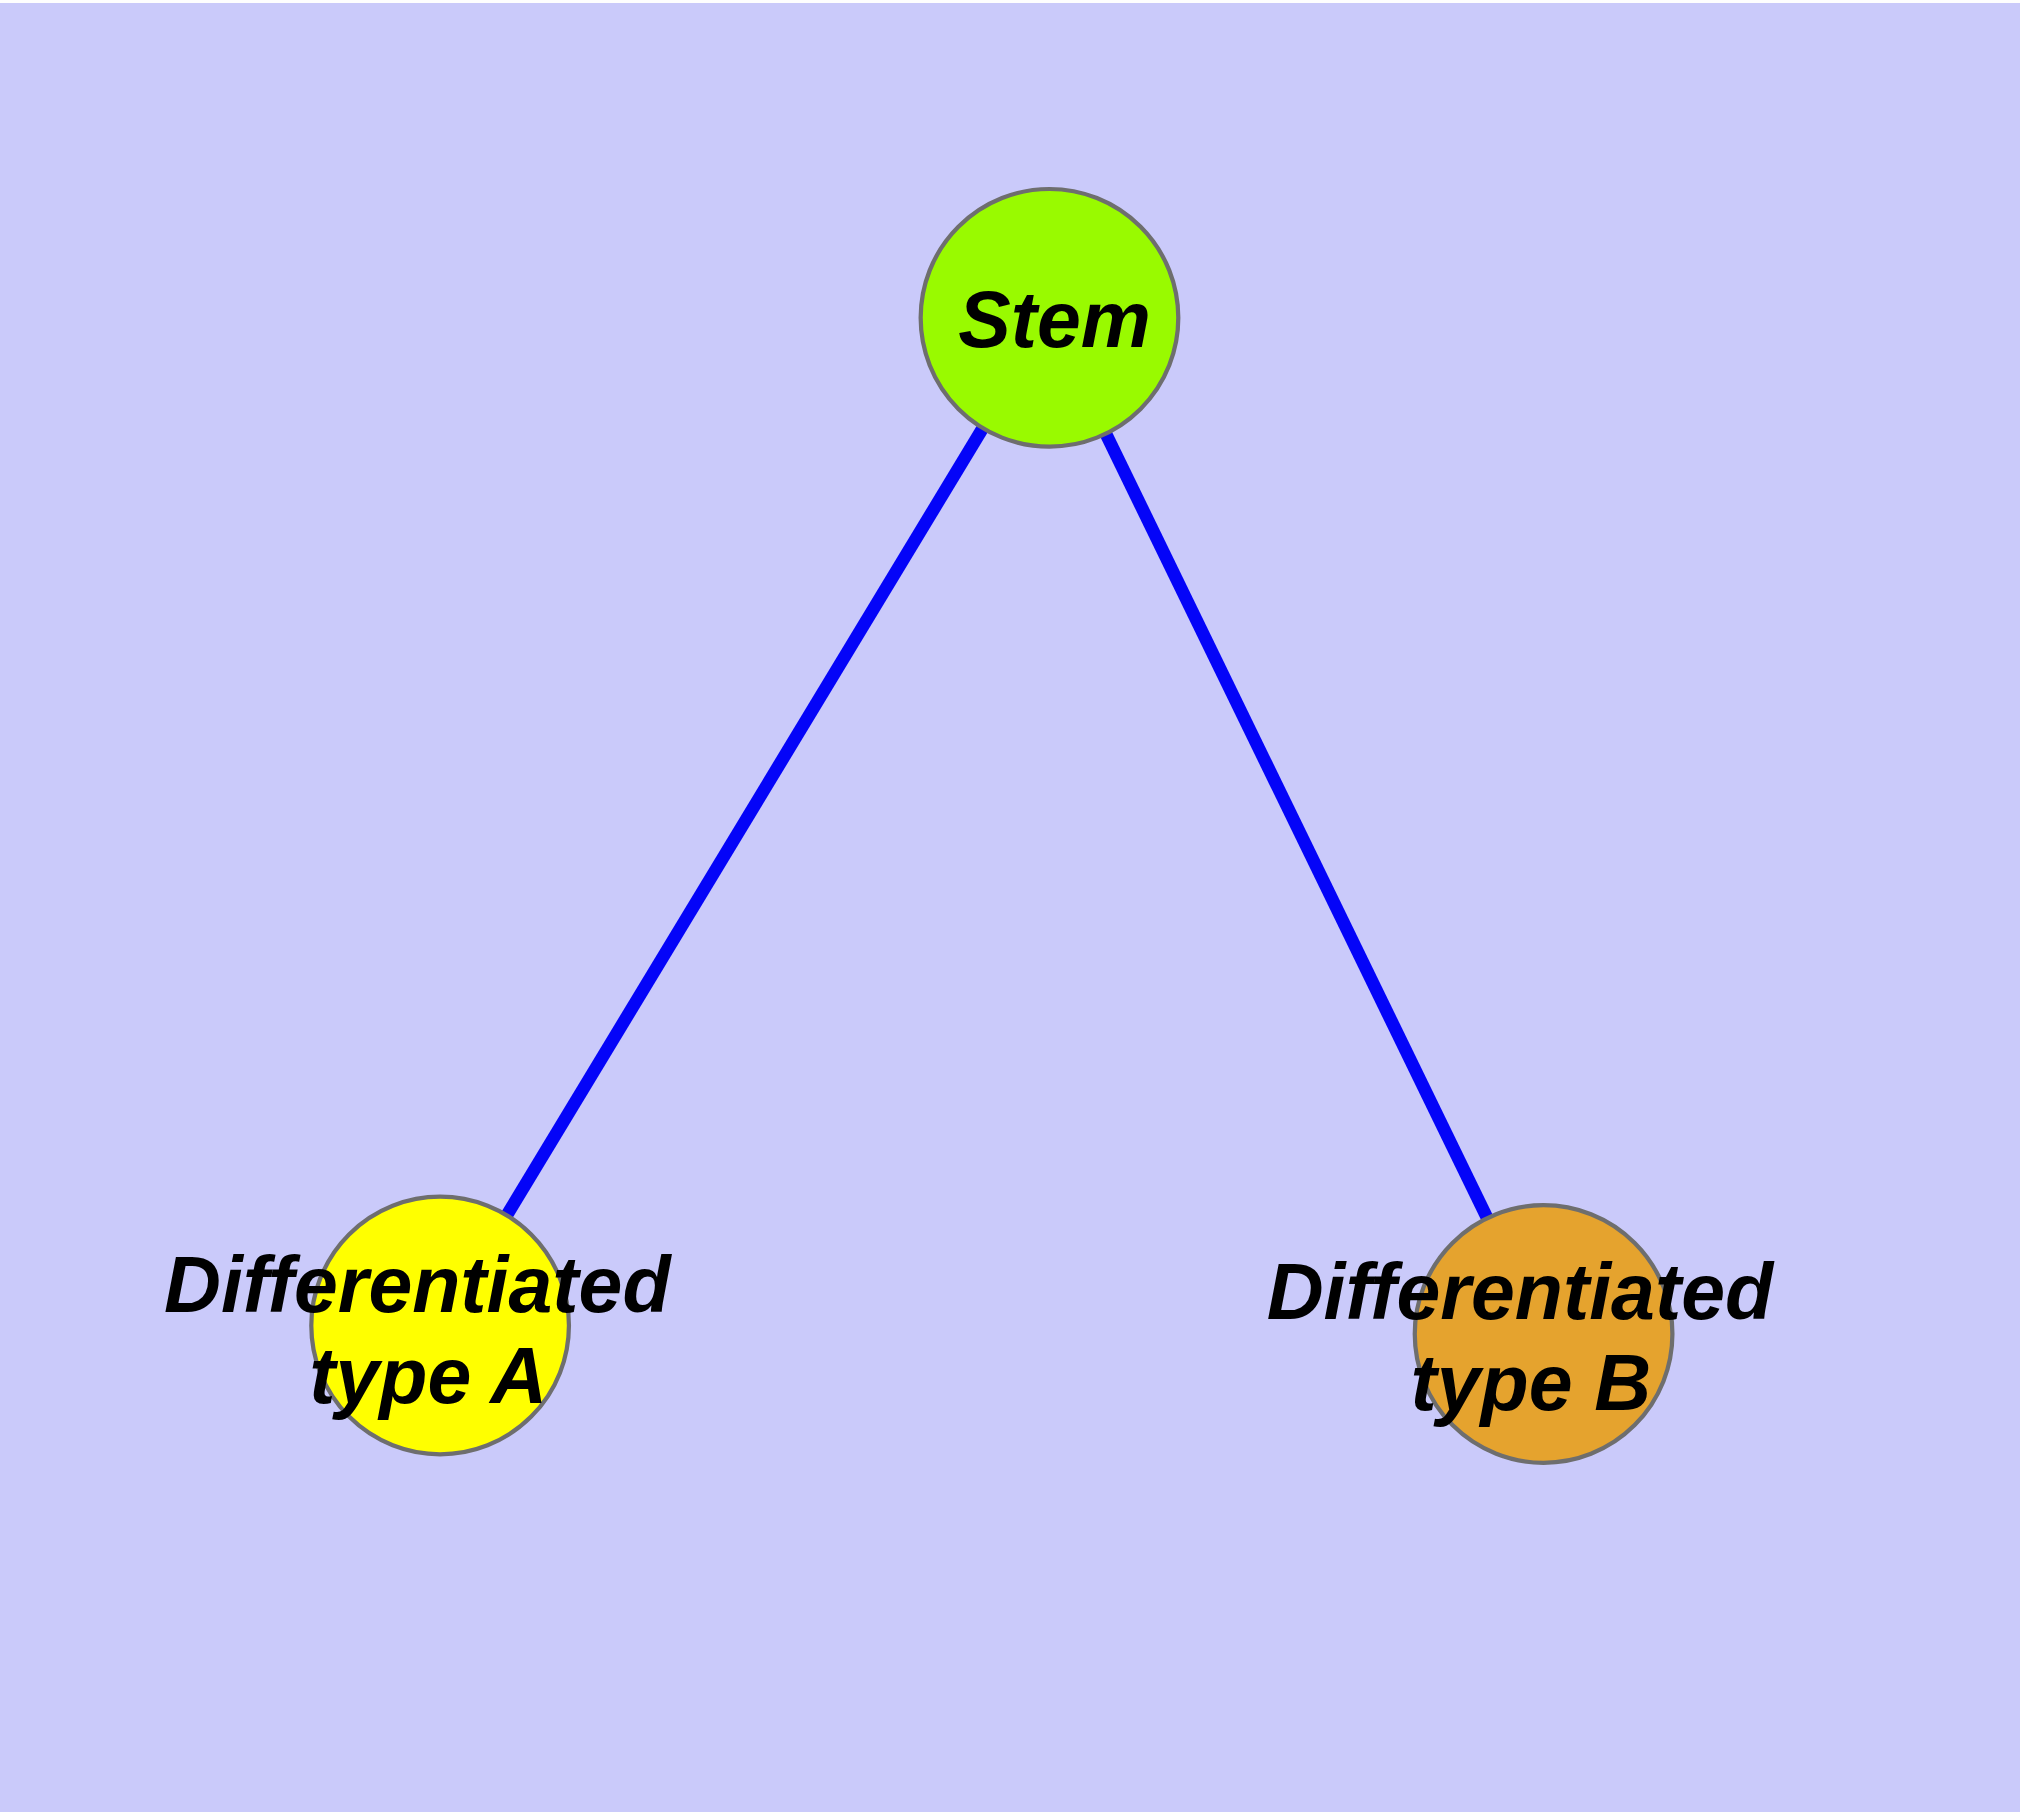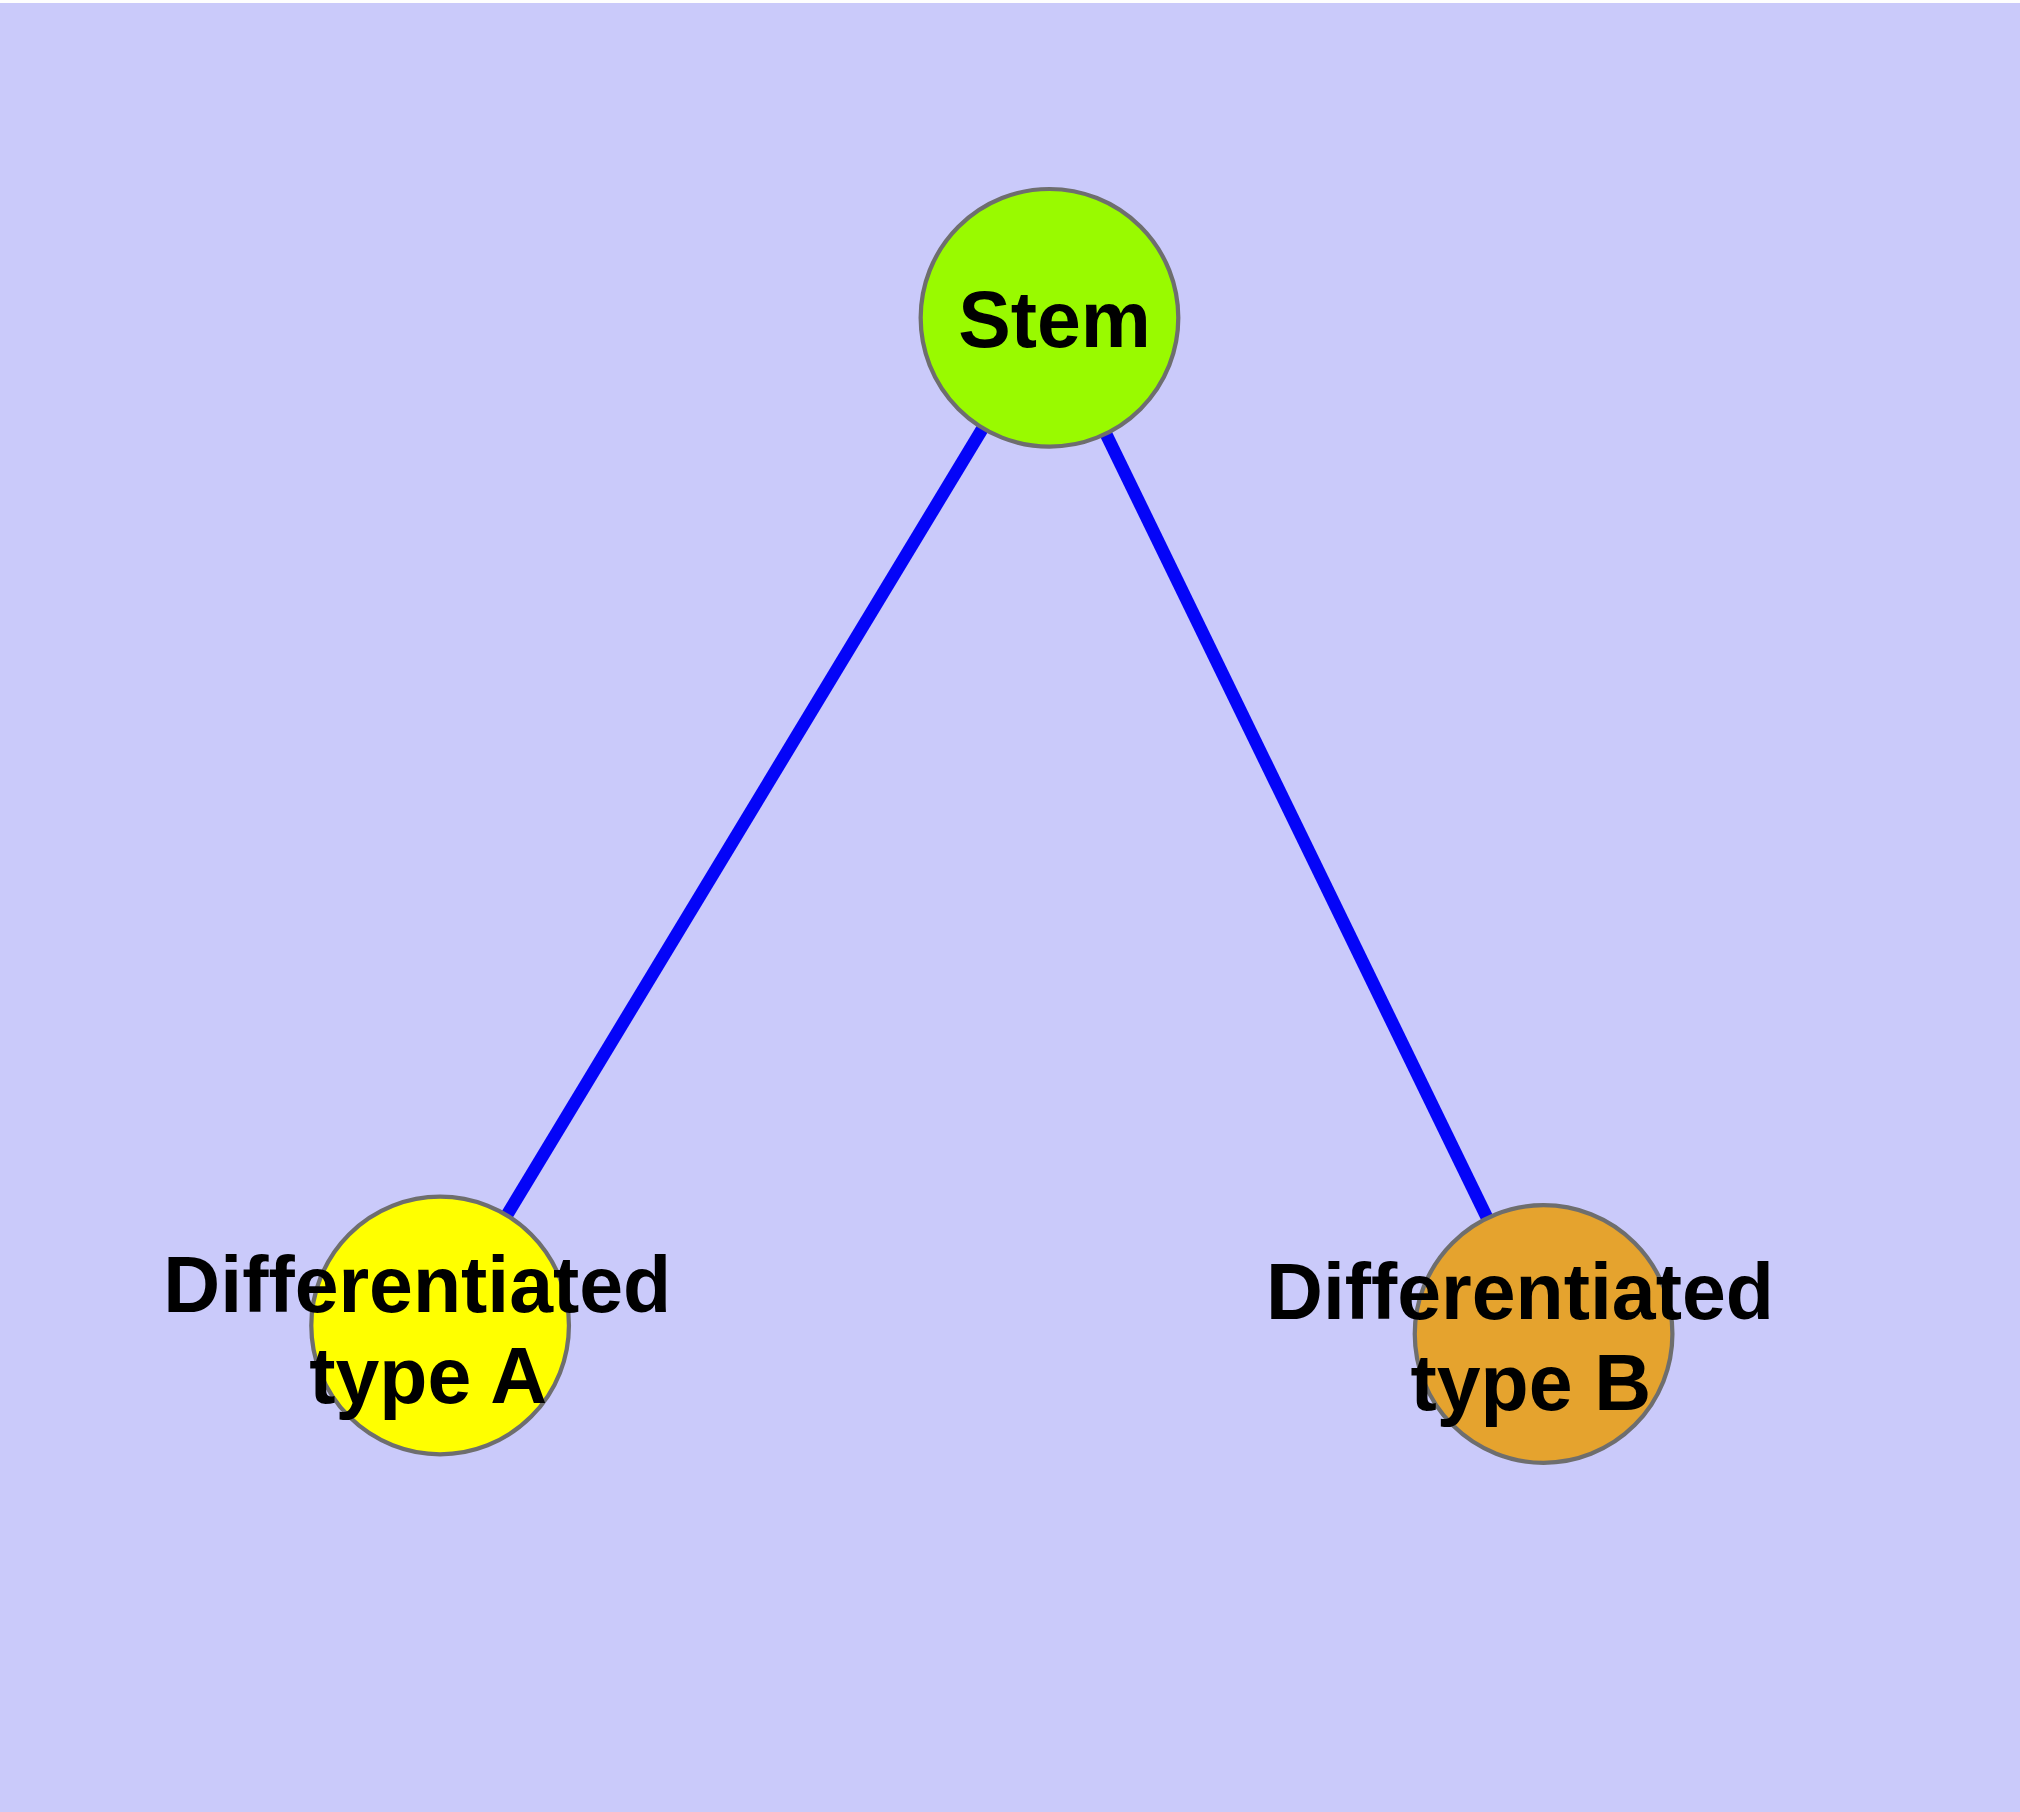--- a/index.html
+++ b/index.html
@@ -9,20 +9,21 @@
     height: 1812px;
     overflow: hidden;
     background: #CACAFA;
     font-family: "Liberation Sans", sans-serif;
   }
   .stage {
     position: relative;
     width: 2021px;
     height: 1812px;
     background: #CACAFA;
+    font-style: italic;
   }
   .top-strip {
     position: absolute;
     top: 0; left: 0;
     width: 2021px;
     height: 3.4px;
     background: #FEFEFE;
   }
   svg.diagram {
     position: absolute;

